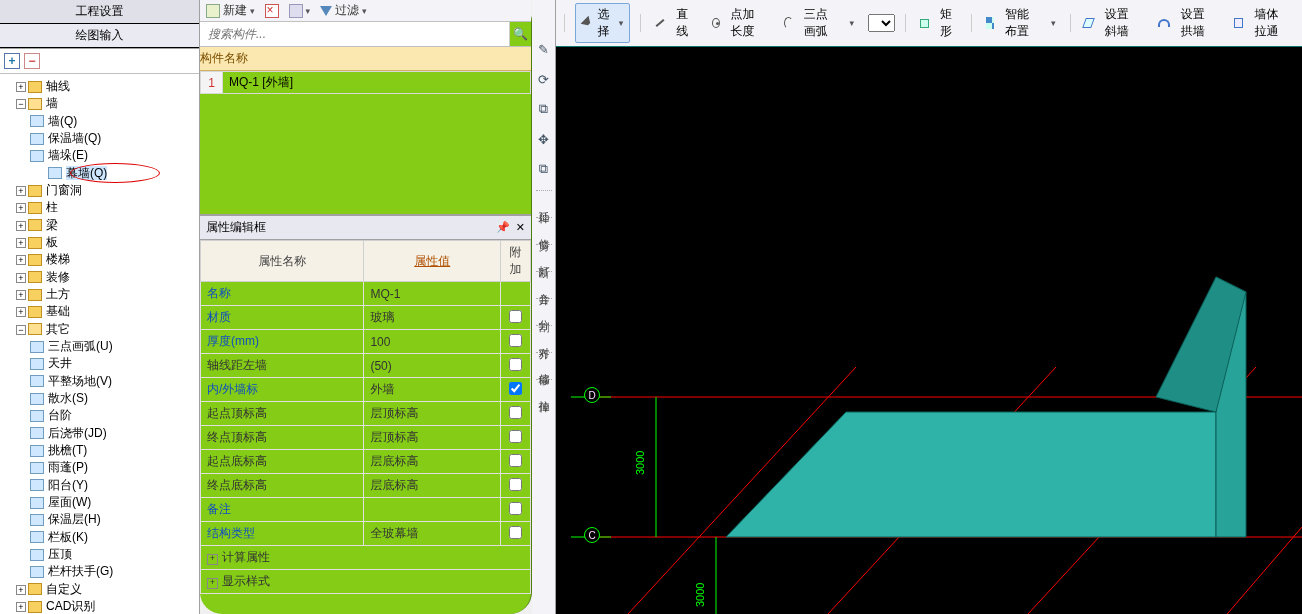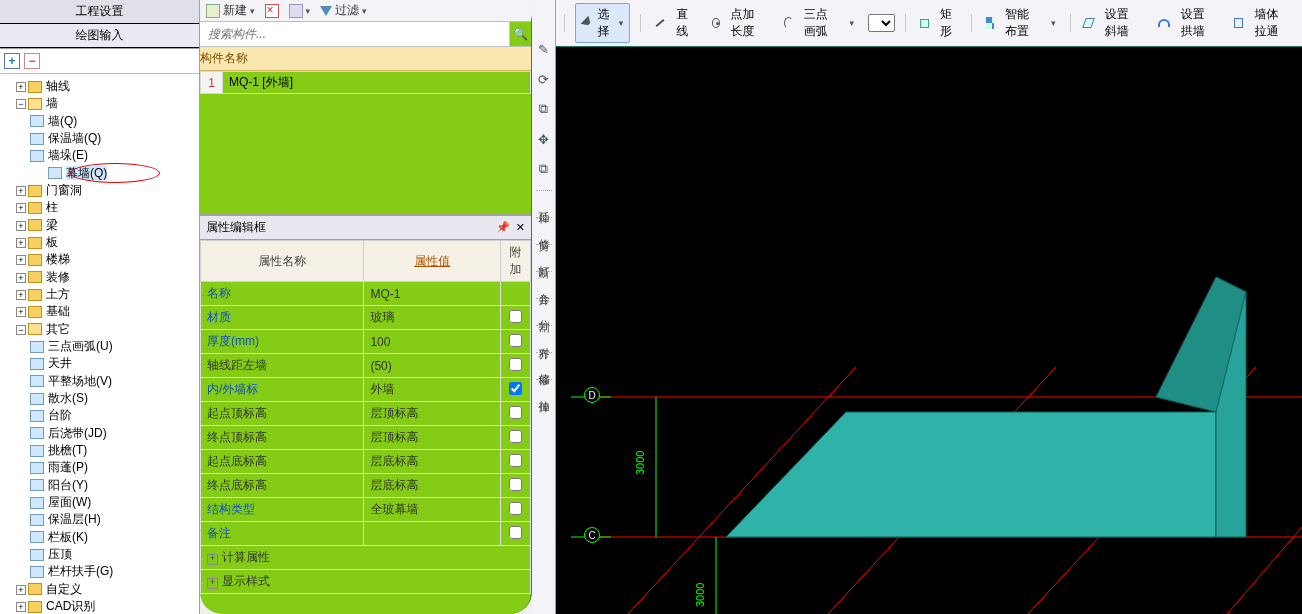--- a/index.html
+++ b/index.html
@@ -242,27 +242,27 @@
               <td class="name black">起点底标高</td>
               <td class="val">层底标高</td>
               <td class="chk"><input type="checkbox" style=""></td>
             </tr>
         <tr>
               <td class="name black">终点底标高</td>
               <td class="val">层底标高</td>
               <td class="chk"><input type="checkbox" style=""></td>
             </tr>
         <tr>
+              <td class="name">备注</td>
+              <td class="val"></td>
+              <td class="chk"><input type="checkbox" style=""></td>
+            </tr>
+        <tr>
               <td class="name">结构类型</td>
               <td class="val">全玻幕墙</td>
-              <td class="chk"><input type="checkbox" style=""></td>
-            </tr>
-        <tr>
-              <td class="name">备注</td>
-              <td class="val"></td>
               <td class="chk"><input type="checkbox" style=""></td>
             </tr>
         <tr class="exp">
               <td class="name black" colspan="3">计算属性</td>
             </tr>
         <tr class="exp">
               <td class="name black" colspan="3">显示样式</td>
             </tr>
       </tbody>
         </table>

